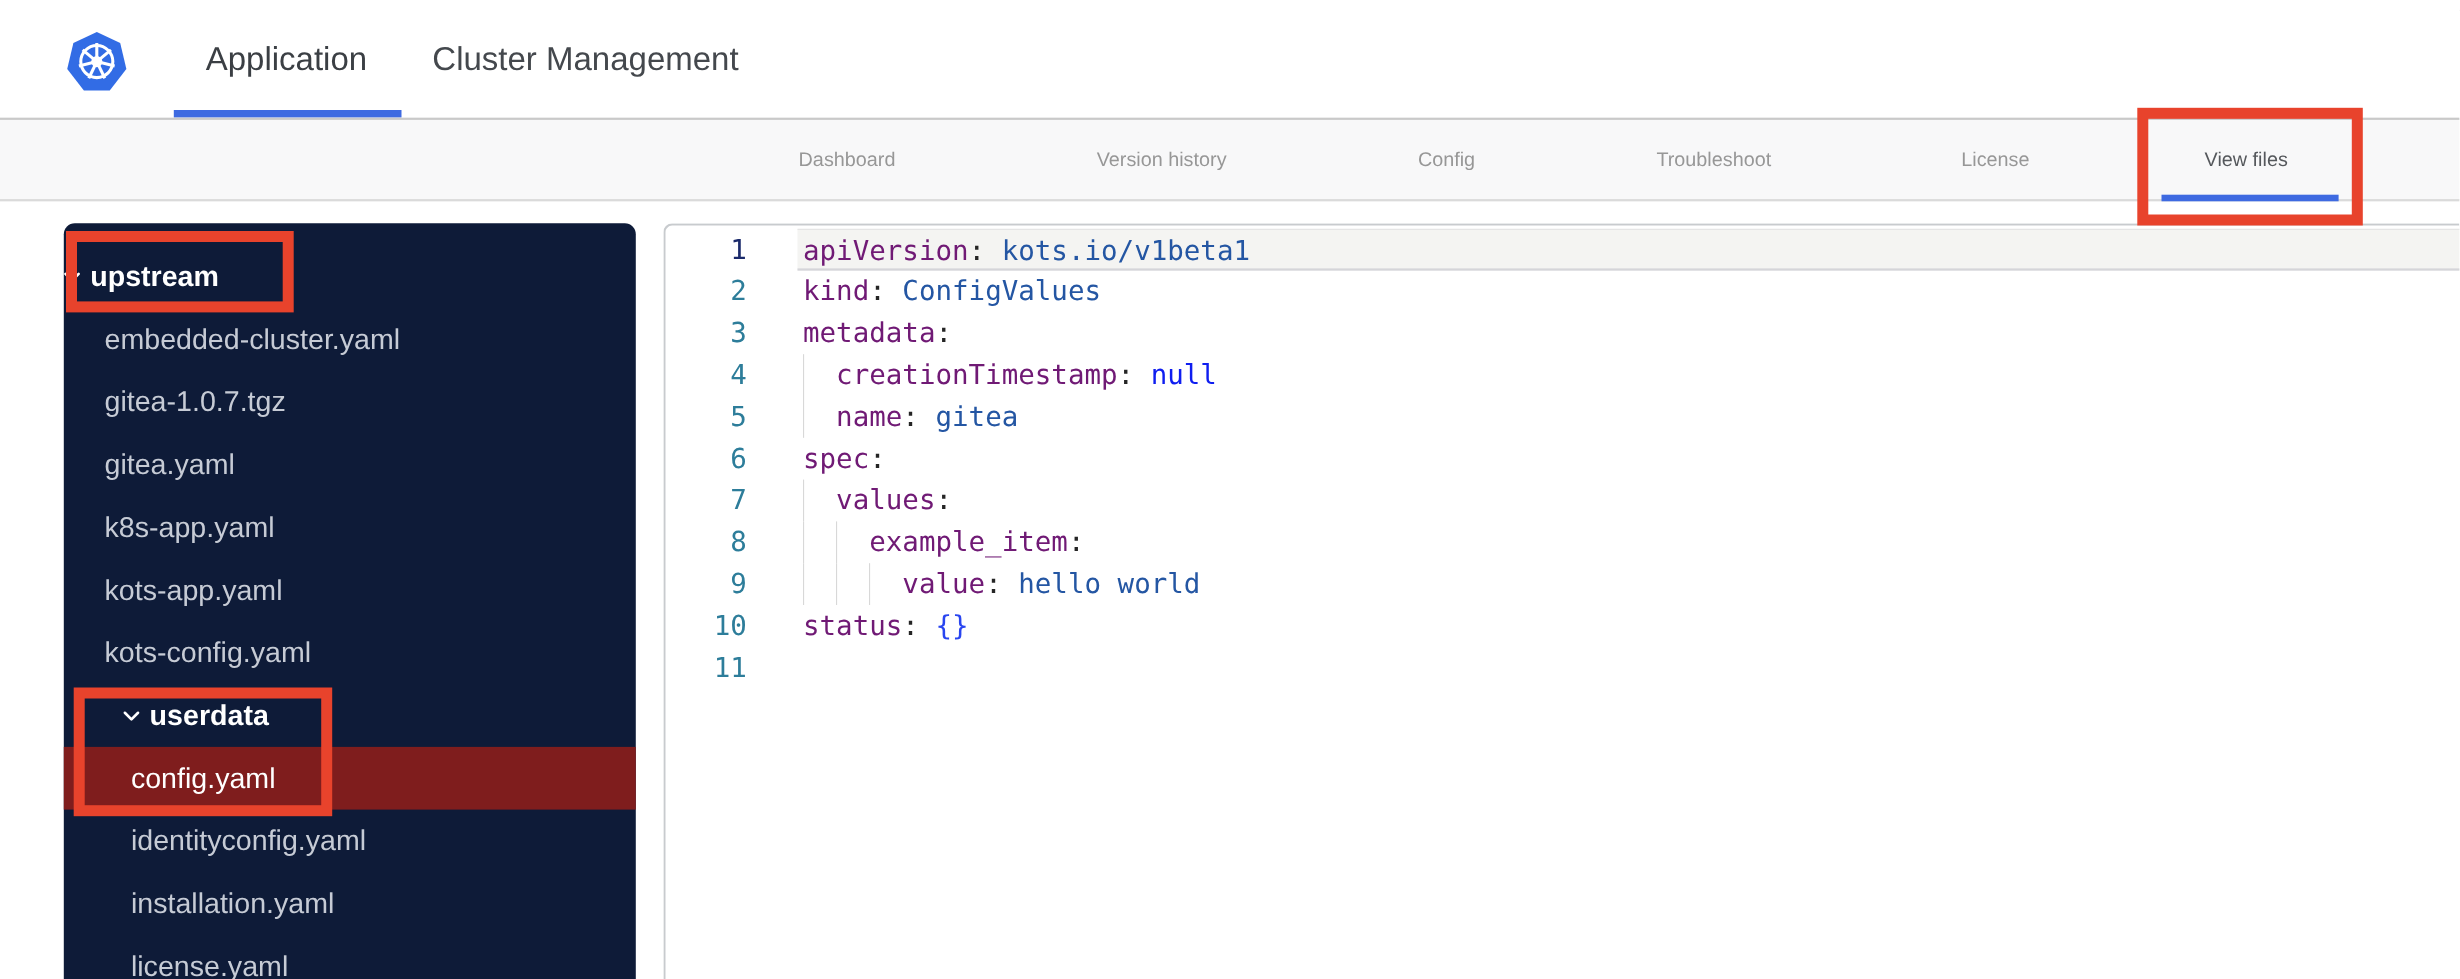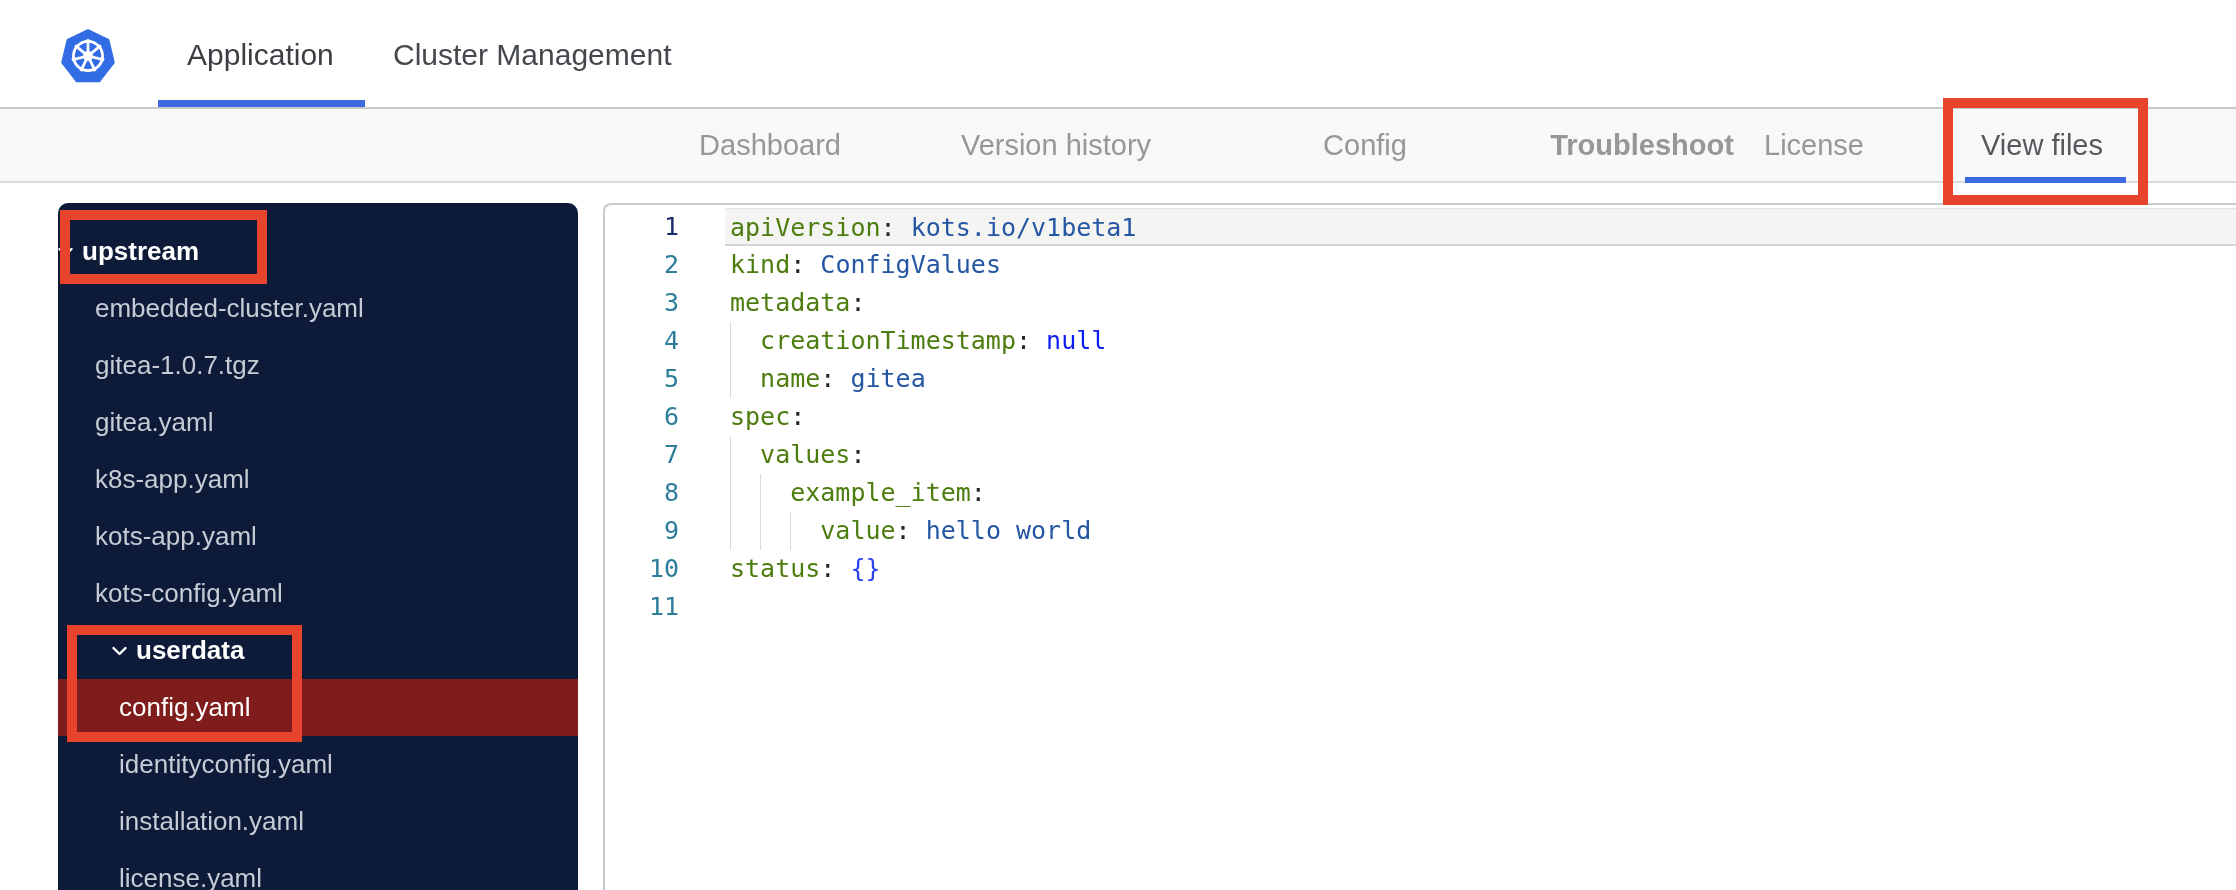--- a/index.html
+++ b/index.html
@@ -14,21 +14,21 @@
   .header{position:absolute;left:0;top:0;width:2236px;height:107px;background:#ffffff;}
   .logo{position:absolute;left:60px;top:28px;width:56px;height:56px;}
   .appnav-tab{position:absolute;top:38px;font-size:30px;color:#44484d;cursor:pointer;white-space:nowrap;}
   .appnav-tab.active{color:#3b3f44;font-weight:500;}
   .appnav-underline{position:absolute;left:158px;top:100px;width:207px;height:7px;background:#3e6ae1;}
 
   
   .subnav{position:absolute;left:0;top:107px;width:2236px;height:76px;background:#f8f8f9;
           border-top:2px solid #c9c9c9;border-bottom:2px solid #dadada;box-sizing:border-box;}
   .subnav-tab{position:absolute;top:0;height:72px;line-height:72px;transform:translateX(-50%);
-              font-size:29px;color:#979797;white-space:nowrap;cursor:pointer;}
+              font-size:18px;color:#979797;white-space:nowrap;cursor:pointer;}
   .subnav-tab.active{color:#55585c;font-weight:500;}
   .viewfiles-underline{position:absolute;left:1965px;top:177px;width:161px;height:6px;background:#3e6ae1;}
 
   
   .sidebar{position:absolute;left:58px;top:203px;width:520px;height:687px;background:#0e1b38;
            border-radius:10px 10px 0 0;padding-top:20px;box-sizing:border-box;}
   .tree-row{height:57px;display:flex;align-items:center;font-size:26px;color:#c6cbd5;
             box-sizing:border-box;cursor:pointer;white-space:nowrap;}
   .tree-row.folder{color:#ffffff;font-weight:bold;}
   .tree-row.selected{background:#7f1d1d;color:#ffffff;font-weight:normal;}
@@ -42,21 +42,21 @@
   .editor{position:absolute;left:603px;top:203px;width:1633px;height:687px;background:#ffffff;
           border-left:2px solid #c8cbce;border-top:2px solid #c8cbce;border-radius:8px 0 0 0;
           box-sizing:border-box;padding-top:3px;font-family:"DejaVu Sans Mono",monospace;}
   .code-line{display:flex;height:38px;line-height:38px;font-size:25px;position:relative;}
   .gutter{width:82px;text-align:right;padding-right:8px;box-sizing:border-box;color:#2d7d9a;flex:none;}
   .code-line.hl .gutter{color:#1b2a6b;}
   .code-content{flex:1;margin-left:38px;padding-left:5px;position:relative;white-space:pre;}
   .code-line.hl .code-content{background:#f4f4f2;border-top:1px solid #e4e4e4;border-bottom:2px solid #d5d5d9;
           box-sizing:border-box;}
   .guide{position:absolute;top:0;bottom:0;width:1px;background:#d8d8d8;}
-  .tok-key{color:#4d7c0f;margin-top:35px;}
+  .tok-key{color:#701a75;margin-top:35px;}
   .tok-pun{color:#252525;}
   .tok-val{color:#2456a3;}
   .tok-kw{color:#0f1ef0;}
   .tok-brk{color:#2945f0;}
 
   
   .anno{position:absolute;border:10px solid #e8432c;box-sizing:border-box;pointer-events:none;z-index:50;}
 </style>
 </head>
 <body>
@@ -83,22 +83,22 @@
       </svg>
     </div>
     <div class="appnav-tab active" style="left:187px;">Application</div>
     <div class="appnav-tab" style="left:393px;">Cluster Management</div>
     <div class="appnav-underline"></div>
   </div>
 
   <div class="subnav" id="subnav">
       <div class="subnav-tab" style="left: 770px;">Dashboard</div>
       <div class="subnav-tab" style="left: 1056px;">Version history</div>
-      <div class="subnav-tab" style="left: 1365px;">Config</div>
-      <div class="subnav-tab" style="left: 1642px; font-weight: bold;">Troubleshoot</div>
+      <div class="subnav-tab" style="left: 1315px;">Config</div>
+      <div class="subnav-tab" style="left: 1558px;">Troubleshoot</div>
       <div class="subnav-tab" style="left: 1814px; text-align: right;">License</div>
       <div class="subnav-tab active" style="left: 2042px;">View files</div>
     </div>
   <div class="viewfiles-underline"></div>
 
   <div class="sidebar" id="filetree">
       <div class="tree-row folder lvl0">
         <span class="chev">
           <svg width="15" height="10" viewBox="0 0 15 10">
             <polyline points="1.5,2 7.5,8 13.5,2" fill="none" stroke="#ffffff" stroke-width="2.4" stroke-linecap="round" stroke-linejoin="round"></polyline>

